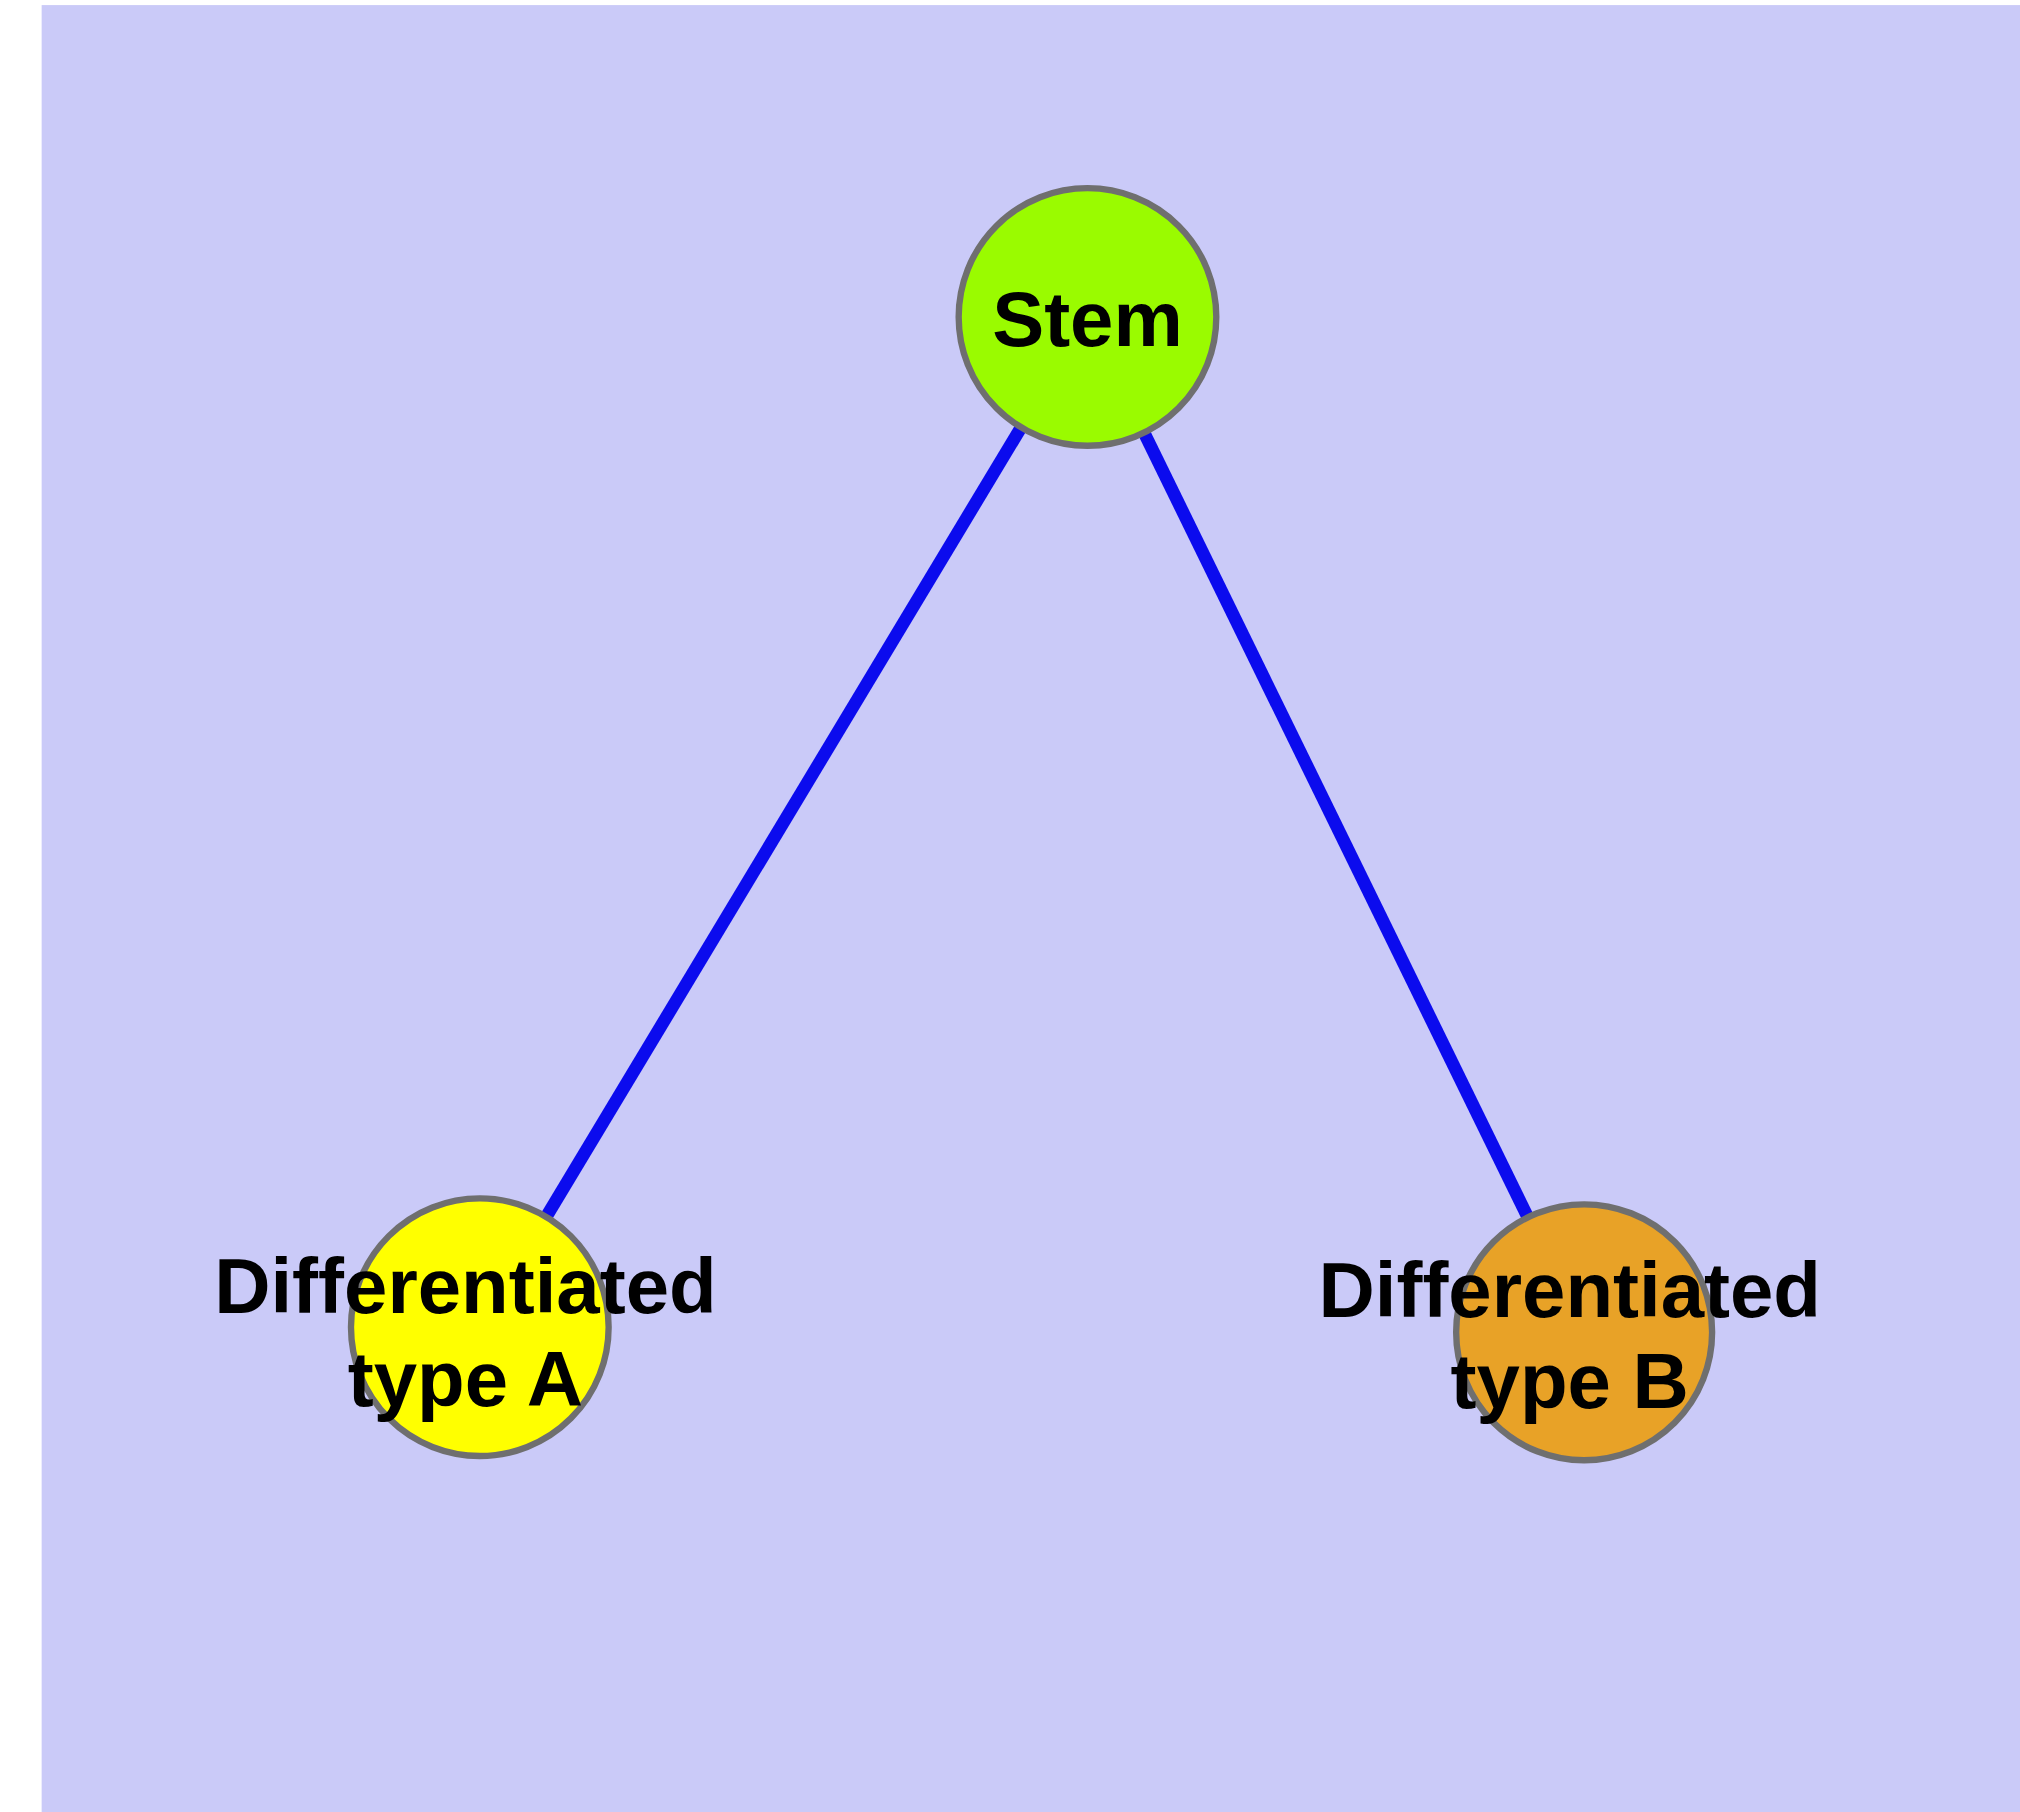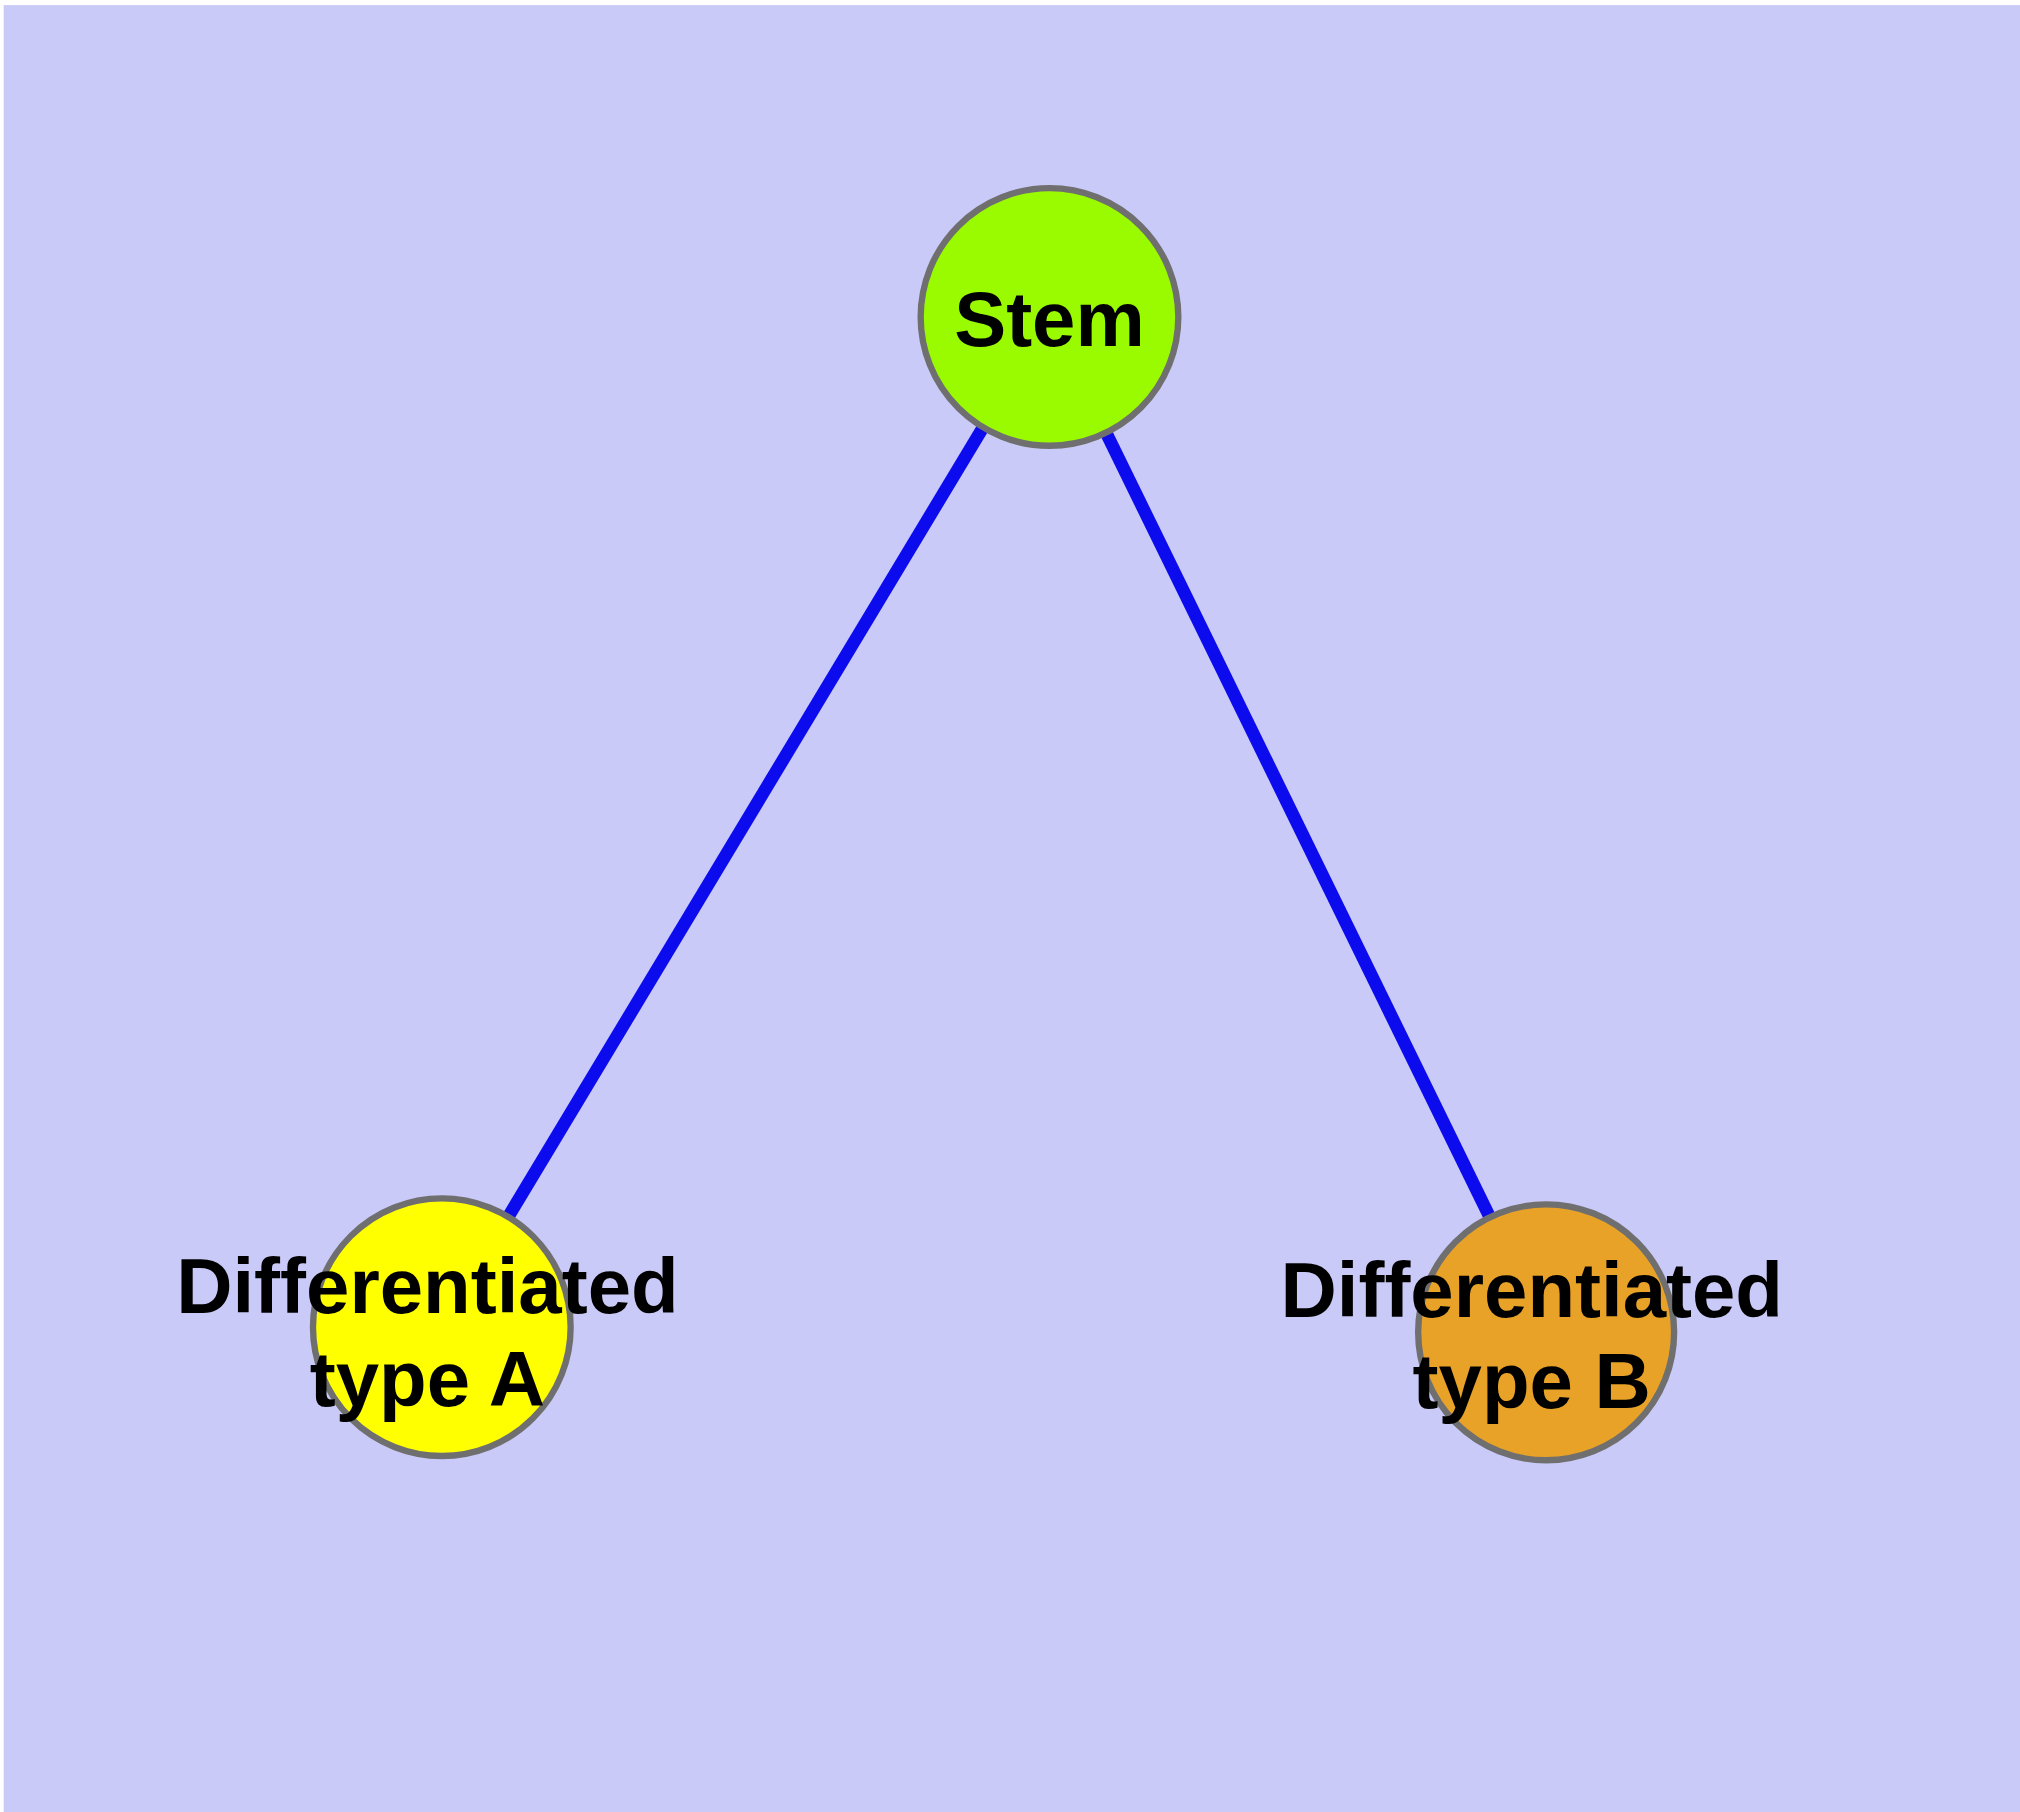--- a/index.html
+++ b/index.html
@@ -7,20 +7,21 @@
     padding: 0;
     background: #ffffff;
     width: 2021px;
     height: 1812px;
     overflow: hidden;
   }
   .stage {
     position: relative;
     width: 1958px;
     height: 1812px;
+    margin-left: 38px;
   }
   svg { display: block; }
   .node-label {
     font-family: "Liberation Sans", "DejaVu Sans", sans-serif;
     font-weight: bold;
     font-size: 92px;
     text-anchor: middle;
   }
 </style>
 </head>

